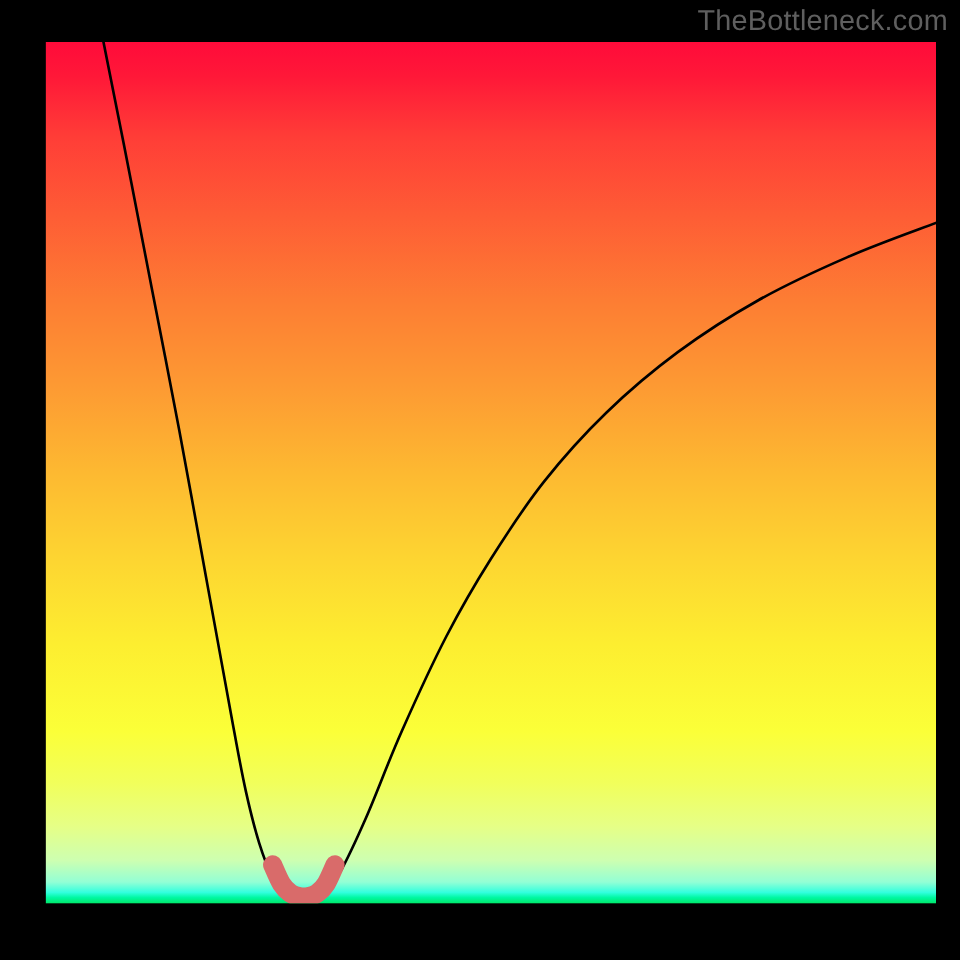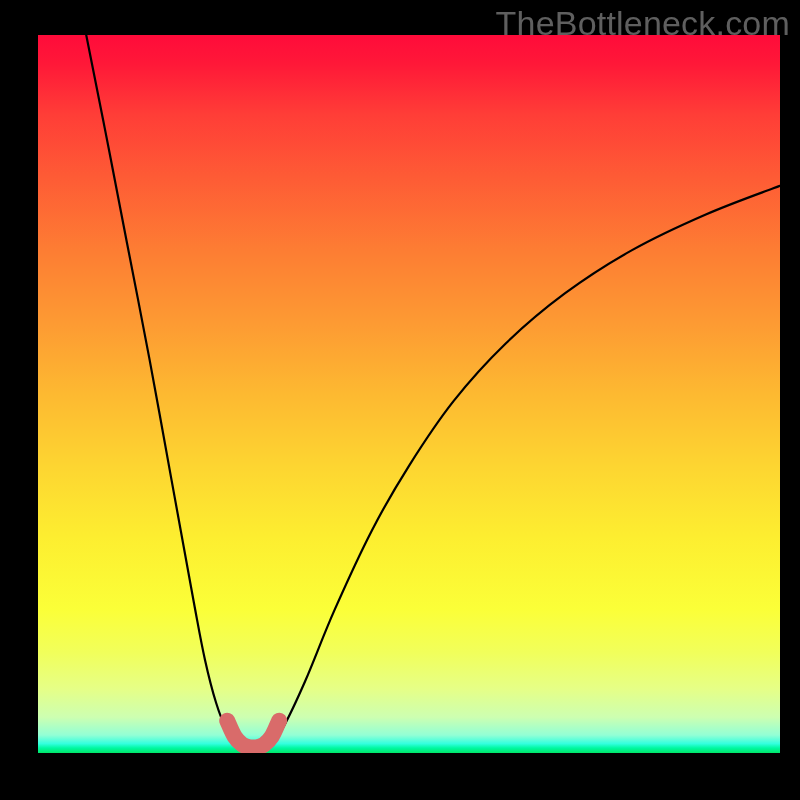--- a/index.html
+++ b/index.html
@@ -15,21 +15,21 @@
     position: relative;
     width: 800px;
     height: 800px;
     background: #000;
   }
   .attribution {
     position: absolute;
     top: 4px;
     right: 10px;
     color: #5f5f5f;
-    font-size: 34px;
+    font-size: 24px;
     font-weight: 500;
     letter-spacing: 0.2px;
     z-index: 20;
     text-align: right;
   }
   .plot-area {
     position: absolute;
     left: 38px;
     top: 35px;
     width: 742px;

